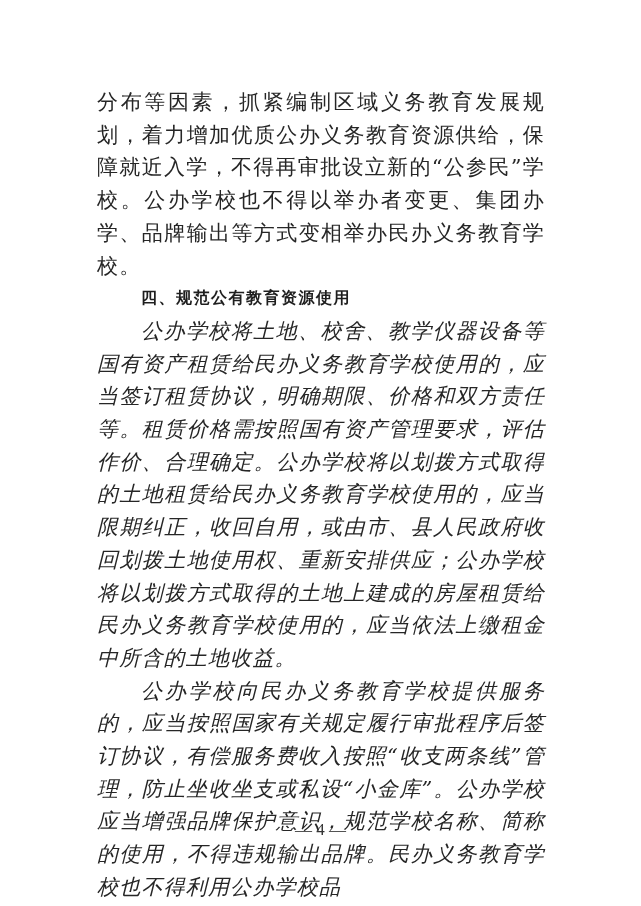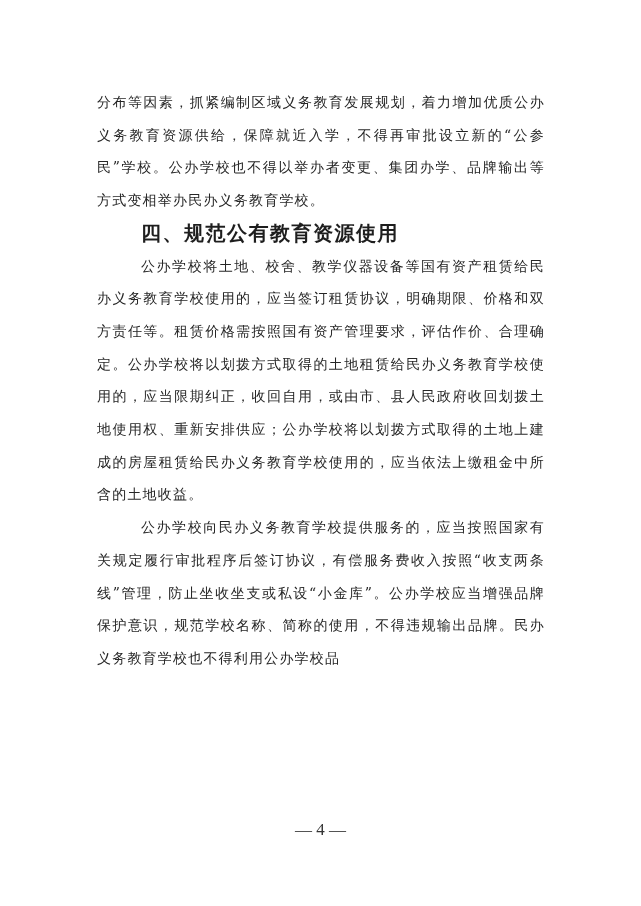--- a/index.html
+++ b/index.html
@@ -16,35 +16,36 @@
       color: #262626;
     }
     .page {
       position: absolute;
       left: 97px;
       top: 86px;
       width: 448px;
     }
     .para {
       margin: 0;
-      font-size: 14px;
+      font-size: 21px;
       line-height: 32.7px;
       letter-spacing: 1.2px;
       text-align: justify;
       text-justify: inter-character;
       word-break: break-all;
     }
     .indent {
       text-indent: 44px;
+      font-style: italic;
     }
     .heading {
       margin: 0;
       font-family: "DejaVu Sans", "Liberation Sans", sans-serif;
       font-weight: bold;
-      font-size: 20px;
+      font-size: 16px;
       line-height: 32.7px;
       letter-spacing: 1.5px;
       text-indent: 44px;
       color: #1e1e1e;
     }
     .page-number {
       position: absolute;
       left: 0;
       width: 641px;
       top: 818px;

